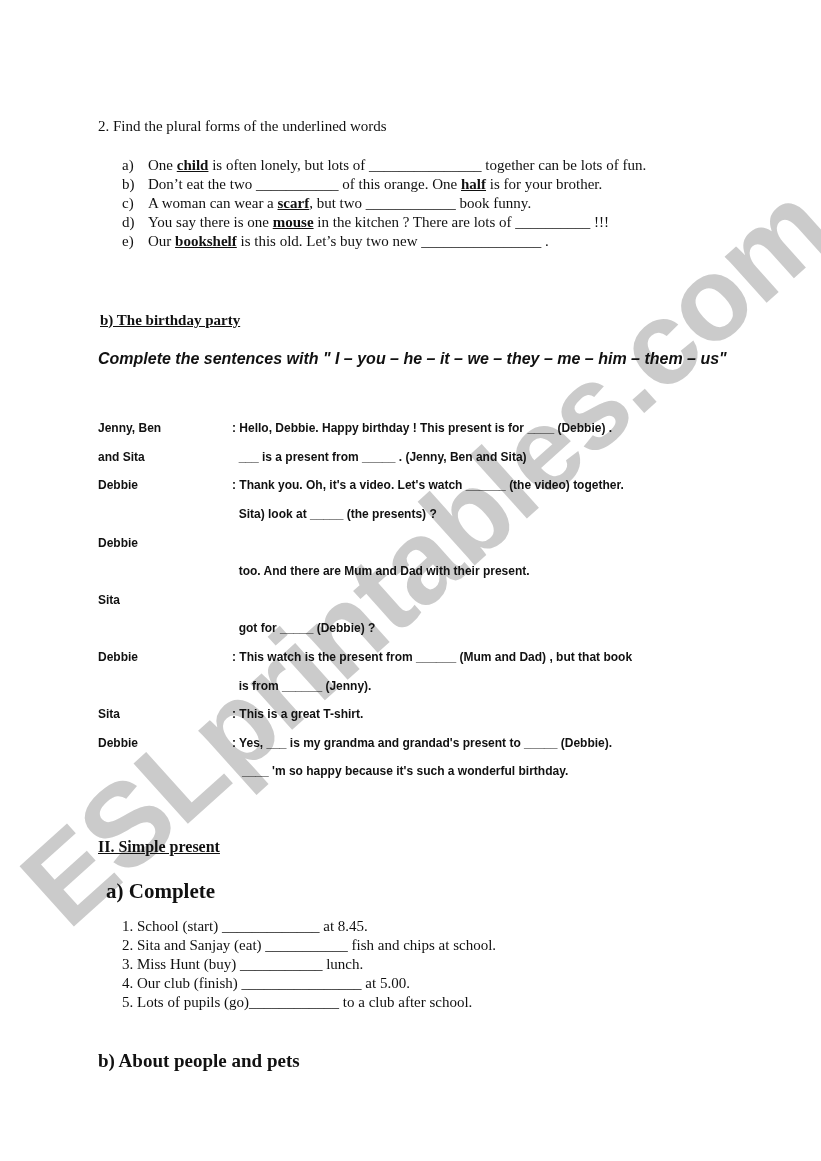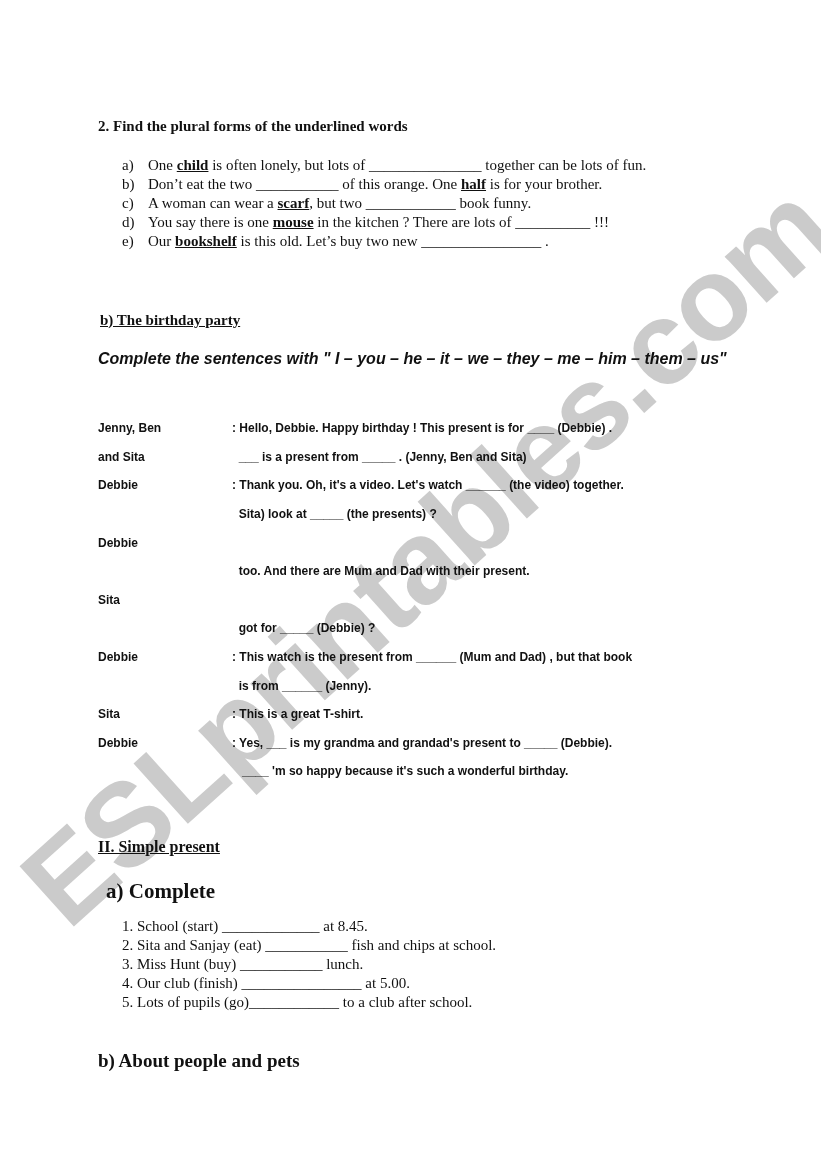--- a/index.html
+++ b/index.html
@@ -1,21 +1,21 @@
 <!DOCTYPE html>
 <html><head>
   <meta charset="utf-8">
   <style>
     html, body { margin: 0; padding: 0; background: #ffffff; }
     body { width: 821px; height: 1161px; position: relative; overflow: hidden; color: #111; }
     .serif { font-family: "Liberation Serif", serif; }
     .sans { font-family: "Liberation Sans", sans-serif; }
     .abs { position: absolute; white-space: nowrap; }
 
-    .h-ex2 { left: 98px; top: 118px; font-size: 15px; font-weight: bold; }
+    .h-ex2 { left: 98px; top: 118px; font-size: 15px; font-weight: normal; }
     .plural-list { left: 122px; top: 156px; font-size: 15px; line-height: 19px; }
     .plural-list .row { display: flex; }
     .plural-list .lbl { width: 26px; }
     .plural-list b { text-decoration: underline; }
 
     .h-party { left: 100px; top: 312px; font-size: 15px; font-weight: bold; text-decoration: underline; }
     .instr { left: 98px; top: 348px; font-size: 16px; font-weight: bold; font-style: italic; width: 630px; white-space: normal; line-height: 21px; }
 
     .dialog { left: 98px; top: 414px; font-size: 12px; font-weight: bold; }
     .dialog .line { height: 28.6px; display: flex; align-items: center; }

